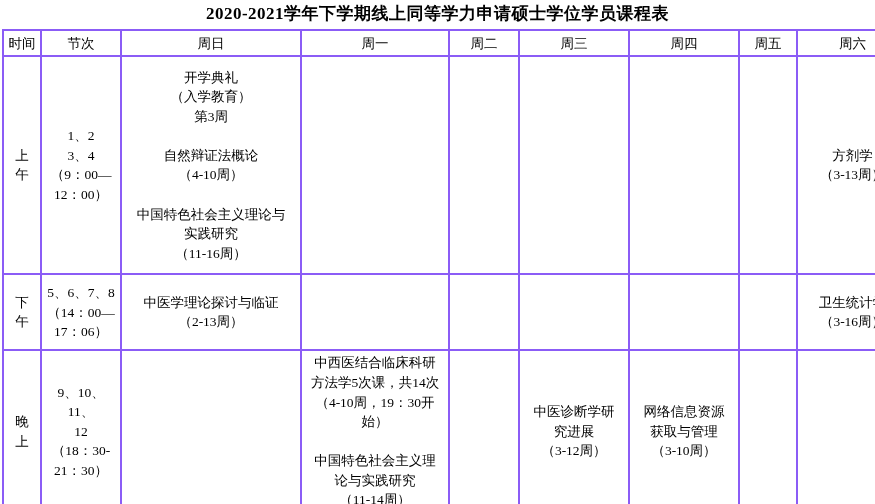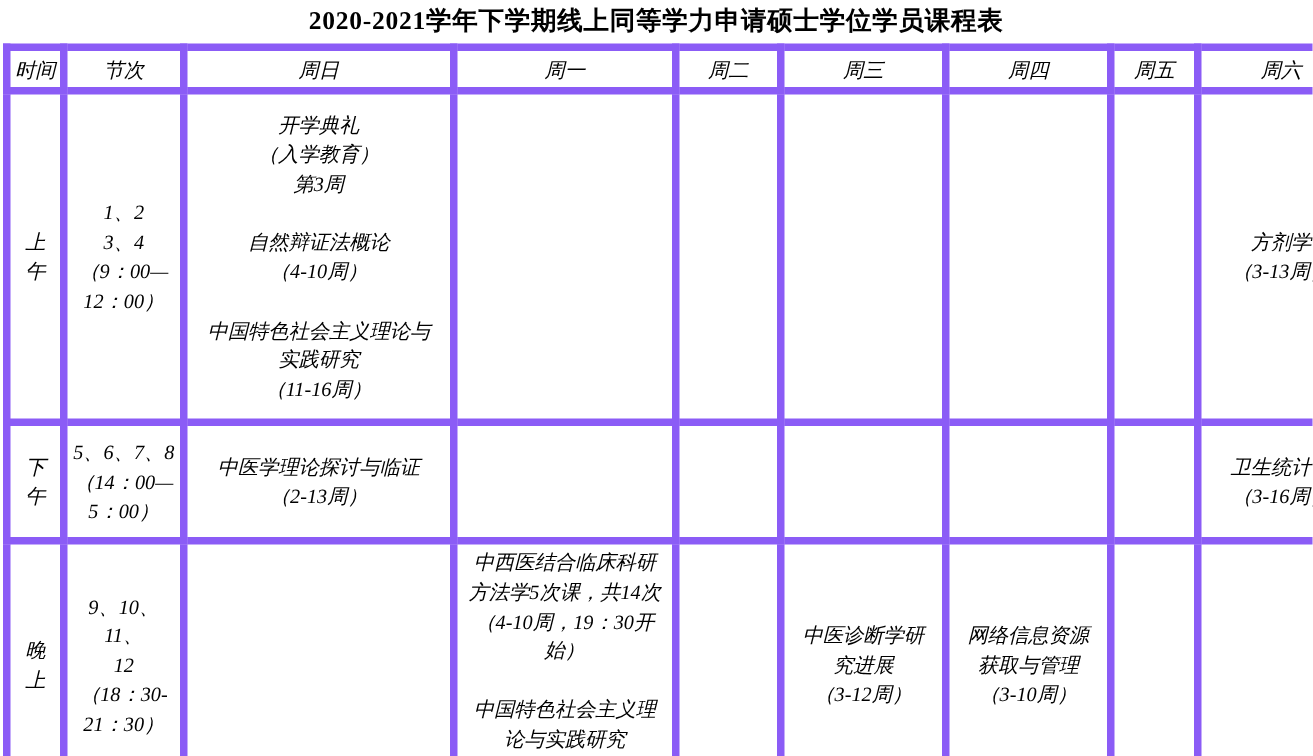--- a/index.html
+++ b/index.html
@@ -29,29 +29,28 @@
     line-height: 1.2;
     font-family: "Liberation Serif", "DejaVu Serif", serif;
   }
   table.schedule {
     border-collapse: collapse;
     width: 871px;
     margin: 0 0 0 2px;
     table-layout: fixed;
   }
   table.schedule td, table.schedule th {
-    border: 5px solid #8b5cf6;
+    border: 2px solid #8b5cf6;
     vertical-align: middle;
     text-align: center;
     font-size: 13.5px;
     line-height: 1.45;
     font-weight: normal;
     padding: 2px 3px;
     font-family: "Liberation Serif", "DejaVu Serif", serif;
-    font-style: italic;
   }
   thead td {
     height: 20px;
     font-size: 13.5px;
   }
   .col-time { width: 38px; }
   .col-period { width: 80px; }
   .col-sun { width: 180px; }
   .col-mon { width: 148px; }
   .col-tue { width: 70px; }
@@ -127,21 +126,21 @@
         <td class="cellblock"></td>
         <td class="cellblock"></td>
         <td class="cellblock">方剂学
 （3-13周）</td>
       </tr>
       <tr class="row-pm">
         <td class="rowlabel cellblock">下
 午</td>
         <td class="cellblock">5、6、7、8
 （14：00—
-5：00）</td>
+17：06）</td>
         <td class="cellblock">中医学理论探讨与临证
 （2-13周）</td>
         <td class="cellblock"></td>
         <td class="cellblock"></td>
         <td class="cellblock"></td>
         <td class="cellblock"></td>
         <td class="cellblock"></td>
         <td class="cellblock">卫生统计学
 （3-16周）</td>
       </tr>

